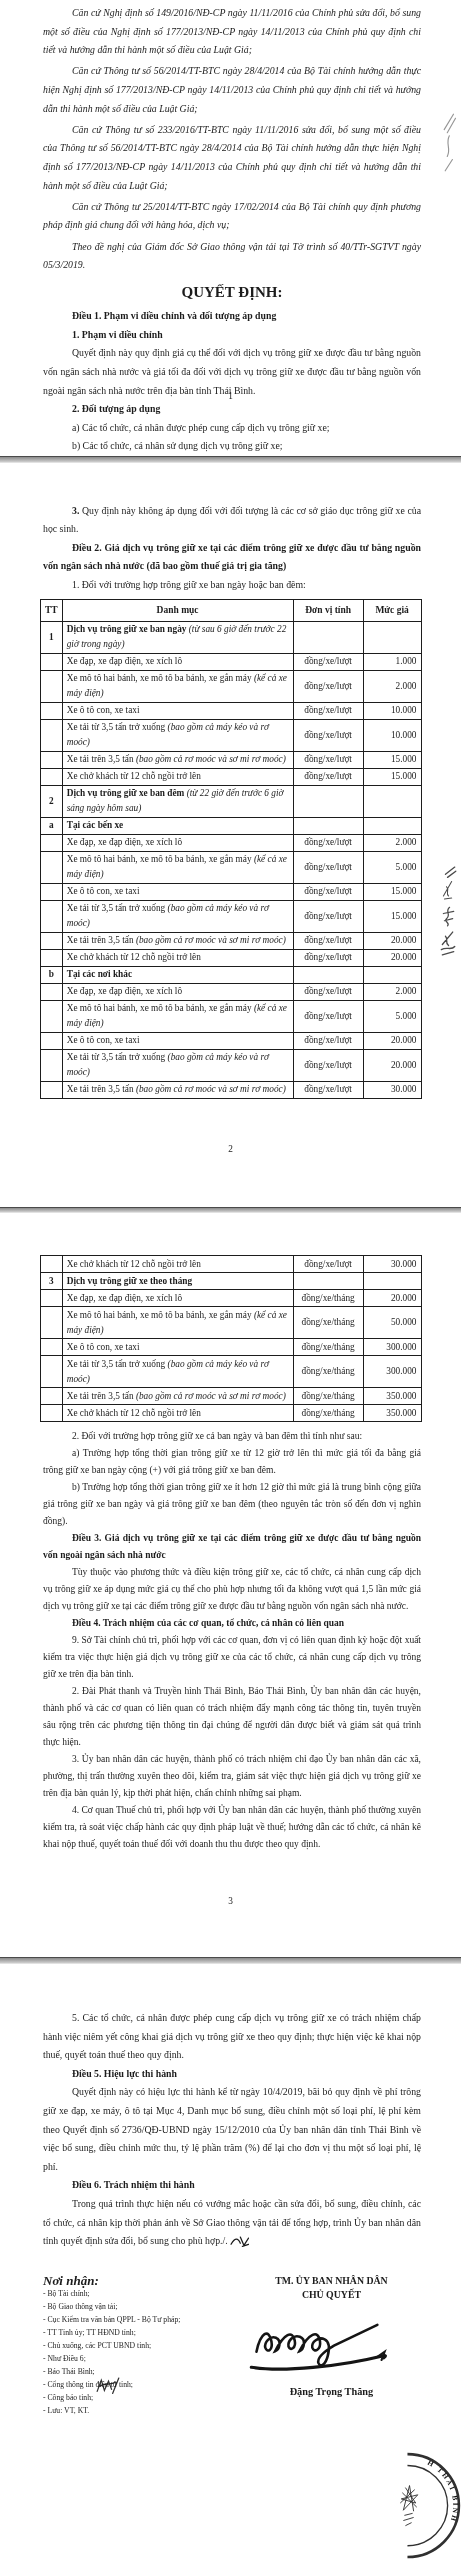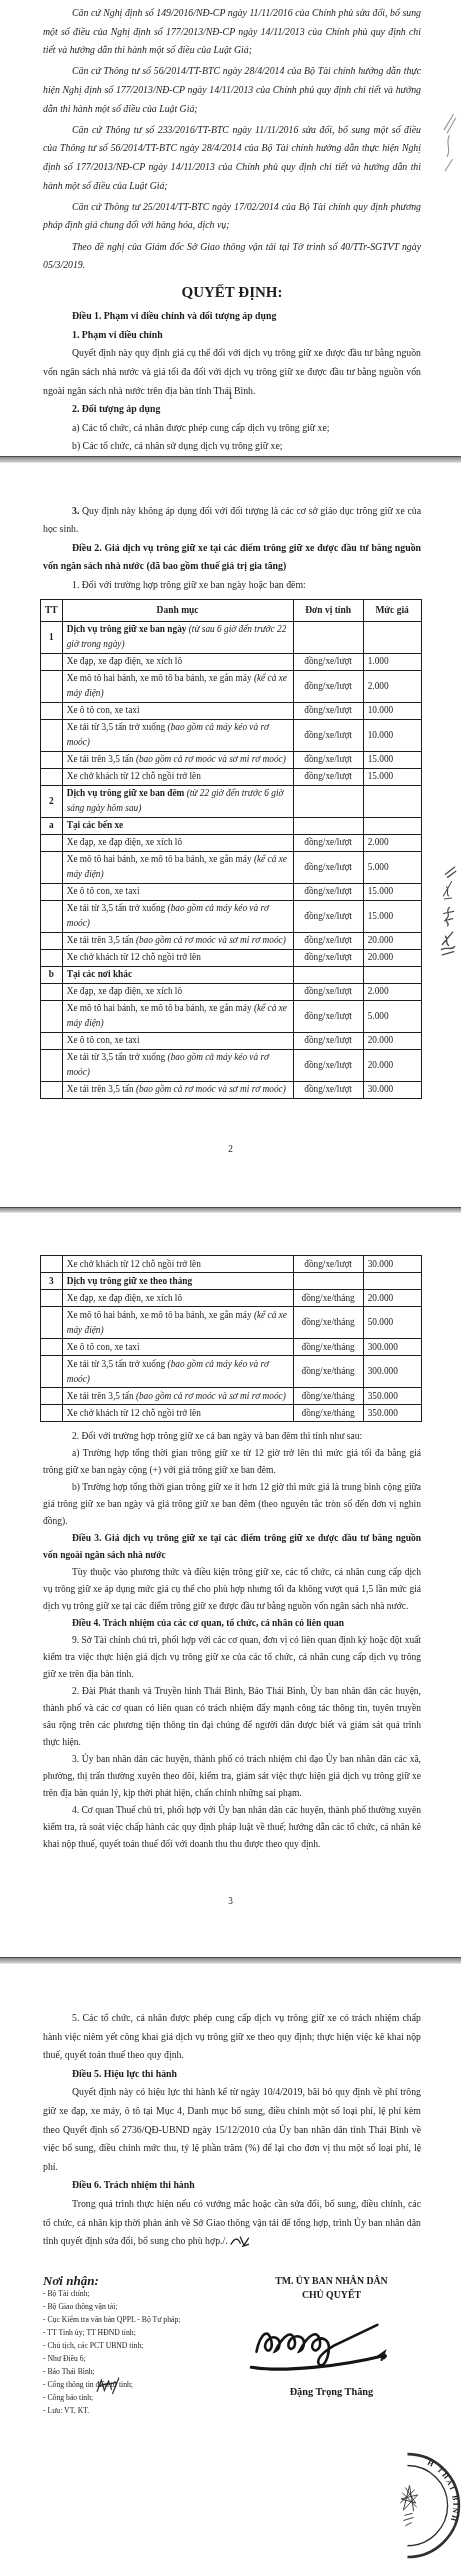--- a/index.html
+++ b/index.html
@@ -23,21 +23,21 @@
   p.doc.sp{margin-top:2.6px;}
   .title{text-align:center;font-weight:bold;font-size:15px;margin:9.3px 0 6.2px;text-indent:0;}
   table.fee{border-collapse:collapse;table-layout:fixed;width:381px;margin-left:-3.1px;margin-top:4.1px;border-radius:7px;}
   table.fee td,table.fee th{border:1px solid #1d1d1d;padding:0.5px 4.1px;font-size:9.3px;line-height:15px;vertical-align:middle;overflow:hidden;}
   table.fee th{font-weight:bold;text-align:center;padding:3.1px 2.1px;font-size:9.5px;}
   td.tt{text-align:center;font-weight:bold;padding:0.5px 1px;}
   td.name{text-align:left;padding:0.5px 4.1px 0.5px 6.2px;}
   td.name .grp{font-weight:bold;}
   td.name .note{font-style:italic;}
   td.unit{text-align:center;padding:0.5px 1px;}
-  td.price{text-align:left;padding:0.5px 7.2px 0.5px 1px;}
+  td.price{text-align:right;padding:0.5px 7.2px 0.5px 1px;}
   .pagenum{position:absolute;left:0;right:0;text-align:center;font-size:9.3px;}
   #page1 .pagenum{bottom:55px;}
   #page2 .pagenum{bottom:53px;}
   #page3 .pagenum{bottom:51px;}
   .footer{display:flex;justify-content:space-between;margin-top:23px;}
   .nhan{width:202px;font-size:7.7px;line-height:13px;}
   .nhan .label{font-weight:bold;font-style:italic;font-size:13px;}
   .rcpt{white-space:nowrap;}
   .rcpt:last-child{position:relative;}
   .sign-block{width:182px;text-align:center;}
@@ -325,21 +325,21 @@
     </div>
 
   <div class="footer">
     <div class="nhan">
       <div class="label">Nơi nhận:</div>
       <div id="rcpt-list">
           <div class="rcpt">- Bộ Tài chính;</div>
           <div class="rcpt">- Bộ Giao thông vận tải;</div>
           <div class="rcpt">- Cục Kiểm tra văn bản QPPL - Bộ Tư pháp;</div>
           <div class="rcpt">- TT Tỉnh ủy; TT HĐND tỉnh;</div>
-          <div class="rcpt">- Chủ tịch, các PCT UBND tỉnh;</div>
+          <div class="rcpt">- Chủ xuống, các PCT UBND tỉnh;</div>
           <div class="rcpt">- Như Điều 6;</div>
           <div class="rcpt">- Báo Thái Bình;</div>
           <div class="rcpt">- Cổng thông tin điện tử tỉnh;</div>
           <div class="rcpt">- Công báo tỉnh;</div>
           <div class="rcpt">- Lưu: VT, KT.</div>
         </div>
     </div>
     <div class="sign-block">
       <div class="sign-org">TM. ỦY BAN NHÂN DÂN</div>
       <div class="sign-role">CHỦ QUYẾT</div>

